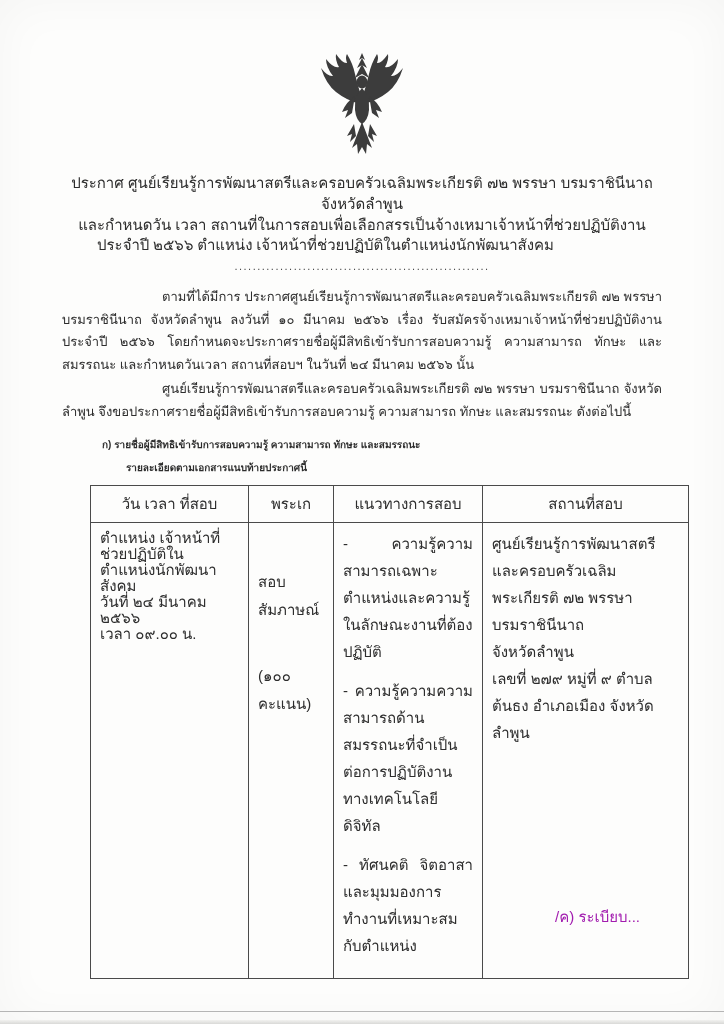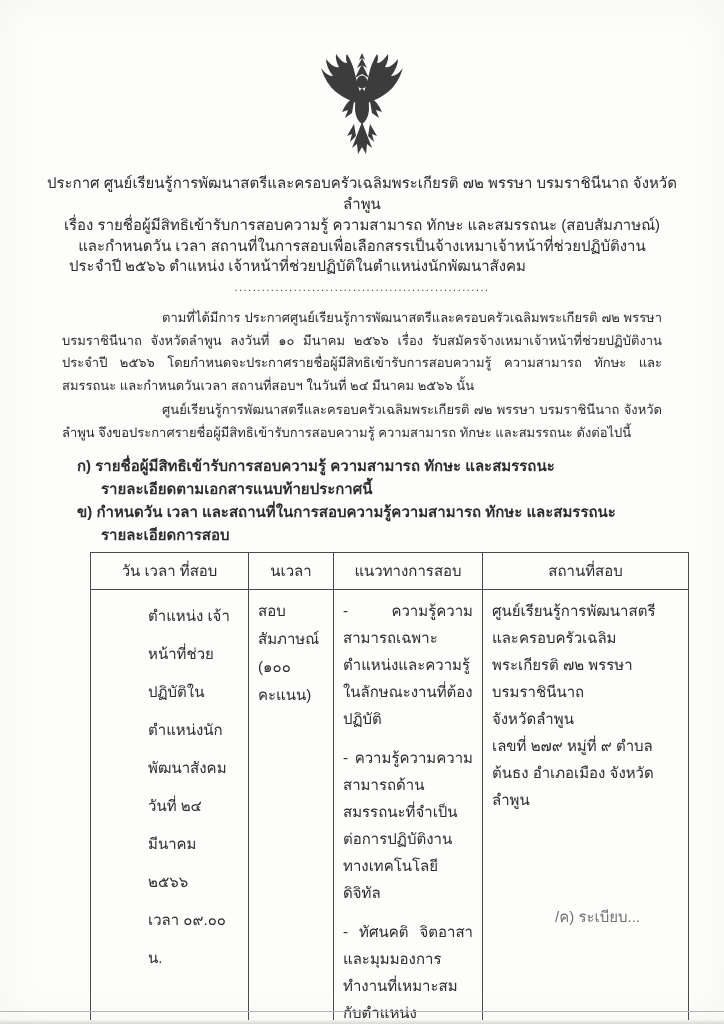--- a/index.html
+++ b/index.html
@@ -8,28 +8,28 @@
     width:724px;height:1024px;
     margin:0 auto;
     background:#fdfdfc;
     box-shadow:inset 0 0 50px rgba(0,0,0,0.035);
     font-family:"Liberation Sans",sans-serif;
     color:#2d2d2d;
     overflow:hidden;
   }
   .emblem-wrap{padding-top:52px;text-align:center;}
   .emblem-wrap svg{display:inline-block;}
-  .doc-header{margin:10px 34px 0;line-height:21px;font-size:15px;}
+  .doc-header{margin:10px 62px 0;line-height:21px;font-size:15px;}
   .doc-header .h-line{text-align:center;}
   .doc-header .h-line.left{text-align:left;padding-left:35px;font-family:Liberation Serif, serif;}
   .divider{ text-align:center;color:#4a4a4a;font-size:11px;letter-spacing:1.5px;margin-top:4px;line-height:12px;}
   .body-text{margin:14px 62px 0;font-size:13px;line-height:22.5px;text-align:justify;}
   .body-text.indent{text-indent:100px;}
   .body-text.second{margin-top:2px;}
-  .list-block{margin:10px 62px 0 77px;font-size:15px;line-height:23px;}
+  .list-block{margin:10px 62px 0 102px;font-size:10px;line-height:23px;}
   .list-item .title-line{font-weight:bold;}
   .list-item .detail-line{padding-left:24px;font-weight:bold;}
   table.exam-table{
     margin:6px 0 0 90px;
     border-collapse:collapse;
     width:598px;
     table-layout:fixed;
     font-size:15px;
   }
   table.exam-table th, table.exam-table td{
@@ -40,28 +40,28 @@
   table.exam-table th{
     height:32px;
     text-align:center;
     vertical-align:middle;
     padding:2px 4px;
   }
   table.exam-table td{
     padding:7px 9px;
     height:331px;
   }
-  td.c-schedule .tline{line-height:38px;margin-left:48px;}
-  td.c-exam .tline{line-height:28px;}
+  td.c-schedule .tline{line-height:16px;}
+  td.c-exam .tline{line-height:28px;margin-top:38px;}
   td.c-guide p{margin:0 0 12px 0;line-height:27px;text-align:justify;}
   td.c-loc .tline{line-height:27px;}
   .footer-note{
     position:absolute;
     top:905px;right:84px;
-    font-size:15px;color:#737373;
+    font-size:15px;color:#a21caf;
   }
   .scan-edge-line{
     position:absolute;
     left:0;top:1011px;width:724px;height:1px;
     background:#b5b5b5;
   }
   .scan-edge-shadow{
     position:absolute;left:0;top:1020px;width:724px;height:4px;
     background:linear-gradient(#f2f2f0,#d9d9d7);
   }
@@ -93,51 +93,46 @@
         <path d="M48 70 L38 96 L43 92 L44 102 L48 95 L52 102 L53 92 L58 96 Z"></path>
 
         <path d="M40 72 L33 84 L38 82 L36 90 L42 84 Z"></path>
         <path d="M56 72 L63 84 L58 82 L60 90 L54 84 Z"></path>
       </g>
     </svg>
   </div>
 
   <div class="doc-header">
     <div class="h-line">ประกาศ ศูนย์เรียนรู้การพัฒนาสตรีและครอบครัวเฉลิมพระเกียรติ ๗๒ พรรษา บรมราชินีนาถ จังหวัดลำพูน</div>
-    <div class="h-line">เรื่อง  รายชื่อผู้มีสิทธิเข้ารับการสอบความรู้ ความสามารถ ทักษะ และสมรรถนะ (สอบสัมภาษณ์)</div>
     <div class="h-line">และกำหนดวัน เวลา สถานที่ในการสอบเพื่อเลือกสรรเป็นจ้างเหมาเจ้าหน้าที่ช่วยปฏิบัติงาน</div>
     <div class="h-line left">ประจำปี ๒๕๖๖  ตำแหน่ง เจ้าหน้าที่ช่วยปฏิบัติในตำแหน่งนักพัฒนาสังคม</div>
   </div>
   <div class="divider">........................................................</div>
 
   <p class="body-text indent">ตามที่ได้มีการ ประกาศศูนย์เรียนรู้การพัฒนาสตรีและครอบครัวเฉลิมพระเกียรติ ๗๒ พรรษา บรมราชินีนาถ จังหวัดลำพูน ลงวันที่ ๑๐ มีนาคม ๒๕๖๖ เรื่อง รับสมัครจ้างเหมาเจ้าหน้าที่ช่วยปฏิบัติงาน ประจำปี ๒๕๖๖ โดยกำหนดจะประกาศรายชื่อผู้มีสิทธิเข้ารับการสอบความรู้ ความสามารถ ทักษะ และ สมรรถนะ และกำหนดวันเวลา สถานที่สอบฯ ในวันที่ ๒๔ มีนาคม ๒๕๖๖ นั้น</p>
   <p class="body-text indent second">ศูนย์เรียนรู้การพัฒนาสตรีและครอบครัวเฉลิมพระเกียรติ ๗๒ พรรษา บรมราชินีนาถ จังหวัดลำพูน จึงขอประกาศรายชื่อผู้มีสิทธิเข้ารับการสอบความรู้ ความสามารถ ทักษะ และสมรรถนะ ดังต่อไปนี้</p>
 
   <div class="list-block">
     <div class="list-item">
       <div class="title-line"><span>ก)</span> <span>รายชื่อผู้มีสิทธิเข้ารับการสอบความรู้ ความสามารถ ทักษะ และสมรรถนะ</span></div>
       <div class="detail-line">รายละเอียดตามเอกสารแนบท้ายประกาศนี้</div>
     </div>
-    <div class="list-item">
-      <div class="title-line"><span>ข)</span> <span>กำหนดวัน เวลา และสถานที่ในการสอบความรู้ความสามารถ ทักษะ และสมรรถนะ</span></div>
-      <div class="detail-line">รายละเอียดการสอบ</div>
-    </div>
   </div>
 
   <table class="exam-table">
     <colgroup>
       <col style="width:158px">
       <col style="width:85px">
       <col style="width:149px">
       <col style="width:206px">
     </colgroup>
     <thead>
       <tr>
         <th>วัน เวลา ที่สอบ</th>
-        <th>นเวลา</th>
+        <th>พระเก</th>
         <th>แนวทางการสอบ</th>
         <th>สถานที่สอบ</th>
       </tr>
     </thead>
     <tbody>
       <tr>
         <td class="c-schedule">
           <div class="tline">ตำแหน่ง เจ้าหน้าที่ช่วยปฏิบัติใน</div>
           <div class="tline">ตำแหน่งนักพัฒนาสังคม</div>
           <div class="tline">วันที่ ๒๔ มีนาคม ๒๕๖๖</div>

